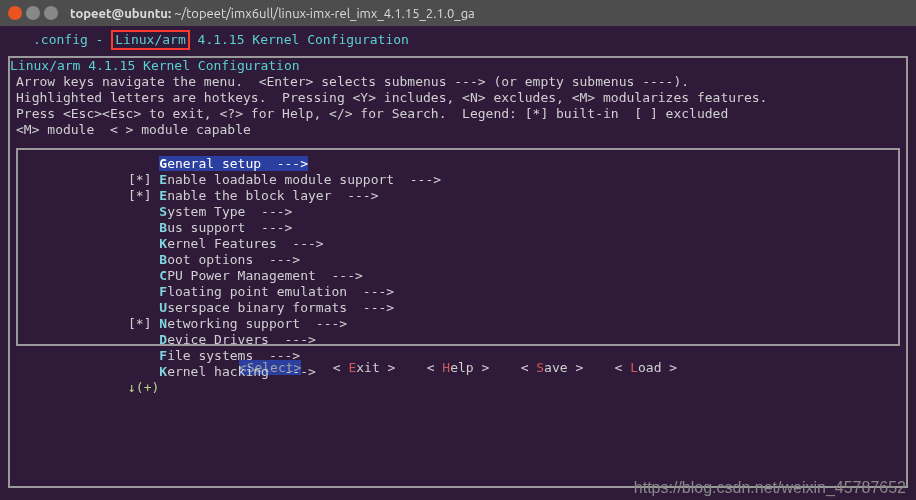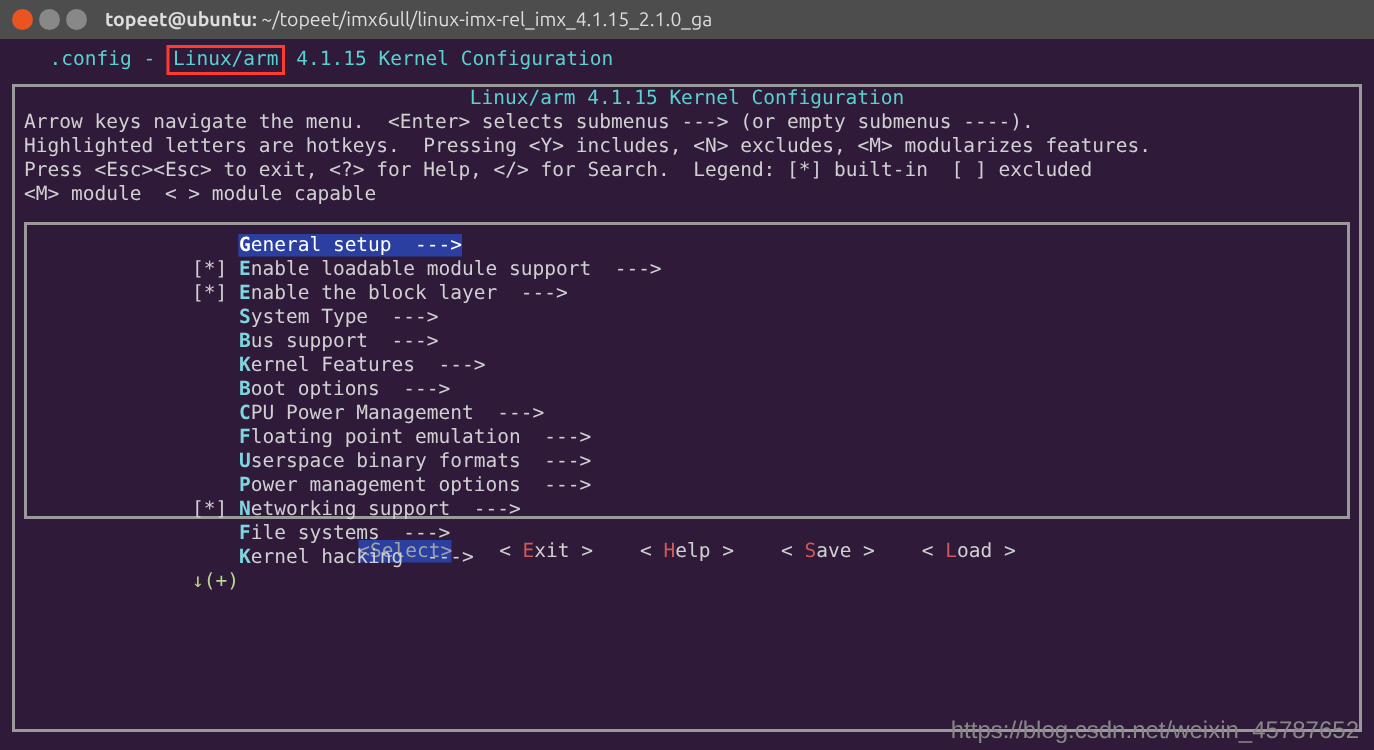--- a/index.html
+++ b/index.html
@@ -54,21 +54,21 @@
     }
     .ncurses-box {
       border: 2px solid #9a9a9a;
       margin-top: 6px;
       background: #2f1a3a;
       height: 432px;
       position: relative;
     }
     .ncurses-title {
       color: #5ad1d1;
-      text-align: center;
+      text-align: left;
       white-space: pre;
     }
     .ncurses-help {
       color: #d0d0d0;
       white-space: pre;
       padding: 0 6px;
     }
     .menu-area {
       border: 2px solid #9a9a9a;
       margin: 10px 6px 6px 6px;
@@ -146,22 +146,22 @@
       <div class="menu-item selected"><span>    </span><span class="sel-bg"><span class="hotkey">G</span><span>eneral setup  ---&gt;</span></span></div>
       <div class="menu-item"><span>[*] </span><span class="hotkey">E</span><span>nable loadable module support  ---&gt;</span></div>
       <div class="menu-item"><span>[*] </span><span class="hotkey">E</span><span>nable the block layer  ---&gt;</span></div>
       <div class="menu-item"><span>    </span><span class="hotkey">S</span><span>ystem Type  ---&gt;</span></div>
       <div class="menu-item"><span>    </span><span class="hotkey">B</span><span>us support  ---&gt;</span></div>
       <div class="menu-item"><span>    </span><span class="hotkey">K</span><span>ernel Features  ---&gt;</span></div>
       <div class="menu-item"><span>    </span><span class="hotkey">B</span><span>oot options  ---&gt;</span></div>
       <div class="menu-item"><span>    </span><span class="hotkey">C</span><span>PU Power Management  ---&gt;</span></div>
       <div class="menu-item"><span>    </span><span class="hotkey">F</span><span>loating point emulation  ---&gt;</span></div>
       <div class="menu-item"><span>    </span><span class="hotkey">U</span><span>serspace binary formats  ---&gt;</span></div>
-      <div class="menu-item"><span>    </span><span class="hotkey">P</span><span>ower management options  ---&gt;</span></div>
       <div class="menu-item"><span>[*] </span><span class="hotkey">N</span><span>etworking support  ---&gt;</span></div>
+      <div class="menu-item"><span>    </span><span class="hotkey">D</span><span>evice Drivers  ---&gt;</span></div>
       <div class="menu-item"><span>    </span><span class="hotkey">F</span><span>ile systems  ---&gt;</span></div>
       <div class="menu-item"><span>    </span><span class="hotkey">K</span><span>ernel hacking  ---&gt;</span></div>
       <div class="plus-ind">↓(+)</div>
     </div>
 
     <div class="buttons"><span class="btn-sel">&lt;Select&gt;</span>    <span><span>&lt; </span><span class="red">E</span><span>xit &gt;</span></span>    <span><span>&lt; </span><span class="red">H</span><span>elp &gt;</span></span>    <span><span>&lt; </span><span class="red">S</span><span>ave &gt;</span></span>    <span><span>&lt; </span><span class="red">L</span><span>oad &gt;</span></span></div>
   </div>
 
   <div class="watermark">https://blog.csdn.net/weixin_45787652</div>
 </div>

